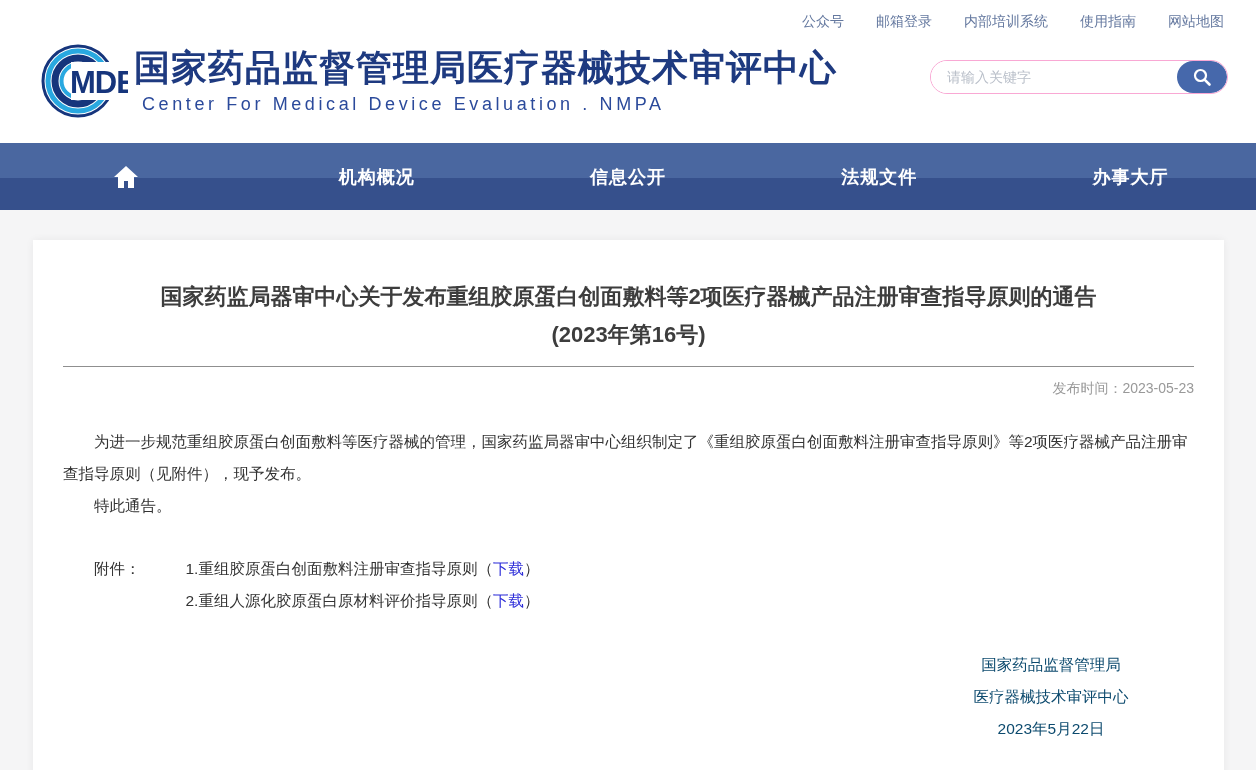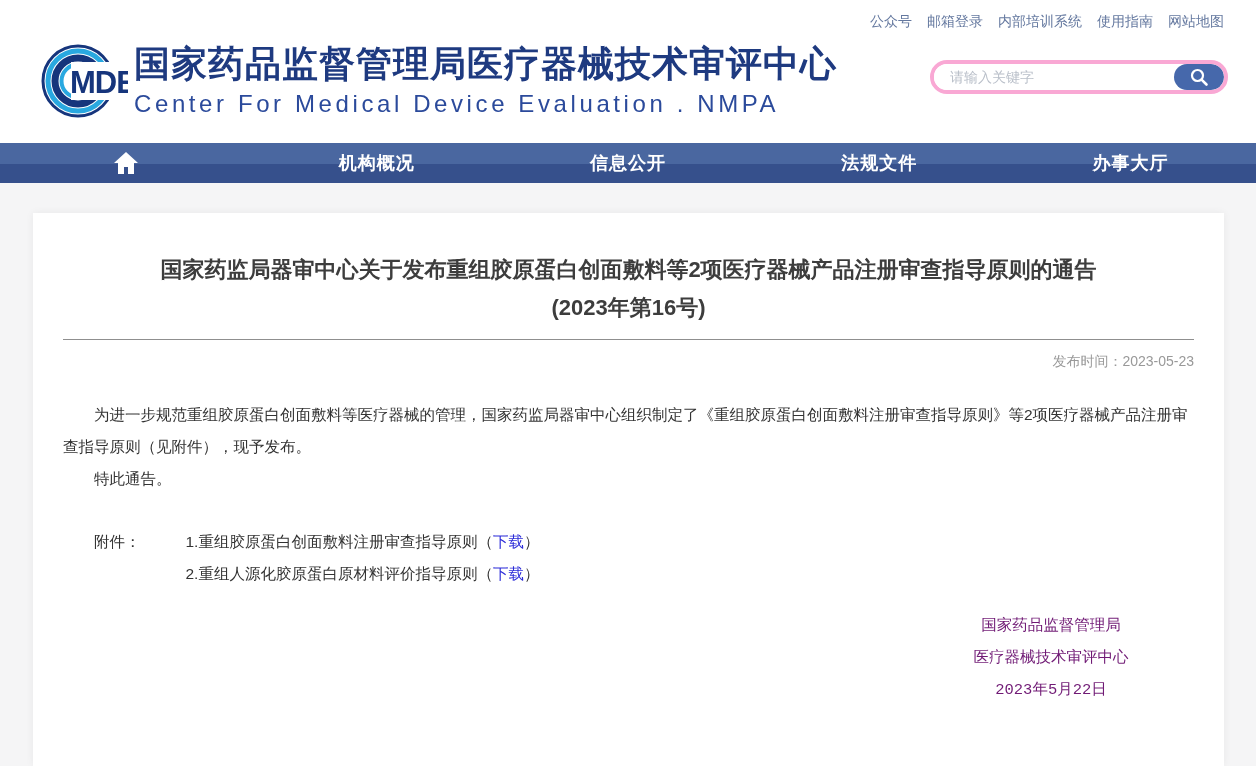--- a/index.html
+++ b/index.html
@@ -7,21 +7,21 @@
   body {
     font-family: "Liberation Sans", "DejaVu Sans", sans-serif;
     background: #ffffff;
     color: #333;
   }
 
   
   .topbar {
     display: flex;
     justify-content: flex-end;
-    gap: 15px;
+    gap: 32px;
     padding: 13px 32px 0 0;
     background: #fff;
   }
   .topbar a {
     font-size: 14px;
     color: #64789f;
     text-decoration: none;
     cursor: pointer;
   }
 
@@ -40,31 +40,32 @@
   .brand-zh {
     font-family: "Liberation Serif", "DejaVu Serif", serif;
     font-weight: 700;
     font-size: 36px;
     letter-spacing: 1px;
     color: #1e3a80;
     line-height: 40px;
     white-space: nowrap;
   }
   .brand-en {
-    font-size: 24px;
+    font-size: 18px;
     letter-spacing: 3.6px;
     color: #2b4a9b;
     margin-top: 6px;
     white-space: nowrap;
+    margin-left: 8px;
   }
   .search {
     display: flex;
     width: 298px;
     height: 34px;
-    border: 4px solid #f9a8d4;
+    border: 1px solid #f9a8d4;
     border-radius: 17px;
     overflow: hidden;
     background: #fff;
     align-self: center;
     margin-top: -8px;
   }
   .search input {
     flex: 1;
     border: none;
     outline: none;
@@ -81,21 +82,21 @@
     border-radius: 17px;
     cursor: pointer;
     display: flex;
     align-items: center;
     justify-content: center;
   }
 
   
   .nav {
     display: flex;
-    height: 40px;
+    height: 67px;
     background: linear-gradient(to bottom, #4a67a0 0%, #4a67a0 52%, #36508c 52%, #36508c 100%);
   }
   .nav-item {
     flex: 1;
     display: flex;
     align-items: center;
     justify-content: center;
     color: #ffffff;
     font-size: 18px;
     font-weight: 700;
@@ -150,27 +151,26 @@
     gap: 45px;
   }
   .attach-label { margin-left: 2em; white-space: nowrap; }
   .attach-item a {
     color: #2b2bd8;
     text-decoration: none;
     cursor: pointer;
   }
 
   .signature {
-    margin: 20px 28px 0 auto;
+    margin: 32px 28px 0 auto;
     width: 230px;
     text-align: center;
     font-size: 15.5px;
     line-height: 32px;
-    color: #701a75;
-    font-family: Liberation Mono, monospace;
+    color: #0c4a6e;
   }
 </style>
 </head>
 <body>
 
 <div class="topbar">
   <a>公众号</a>
   <a>邮箱登录</a>
   <a>内部培训系统</a>
   <a>使用指南</a>

